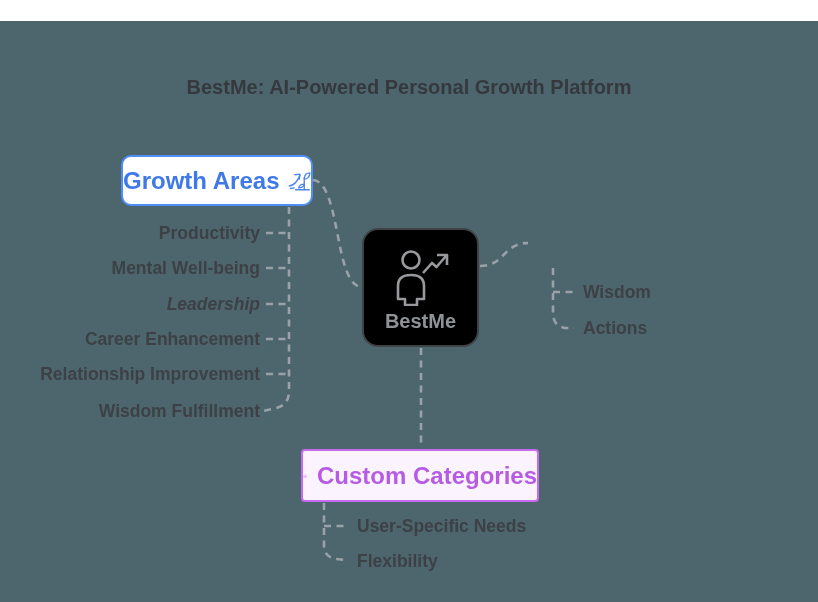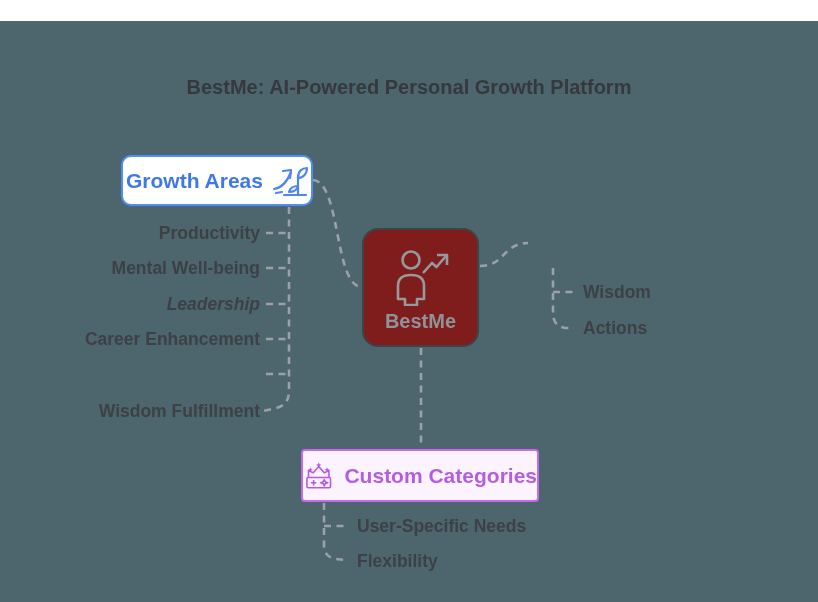--- a/index.html
+++ b/index.html
@@ -15,39 +15,39 @@
     position:absolute;top:55px;left:0;width:818px;
     text-align:center;
     font-size:20px;font-weight:bold;color:#35393d;
   }
   svg.edges{position:absolute;top:0;left:0;}
   .edge{fill:none;stroke:#9aa1a7;stroke-width:2.6;stroke-dasharray:7 5.5;}
   .node{
     position:absolute;display:flex;align-items:center;justify-content:center;
     box-sizing:border-box;
   }
-  .node-label{font-weight:bold;font-size:21px;white-space:nowrap;}
+  .node-label{font-weight:bold;font-size:24px;white-space:nowrap;}
   .node-growth{
     left:121px;top:134px;width:192px;height:51px;
     background:#ffffff;border:2.5px solid #4f8df7;border-radius:10px;gap:9px;
   }
   .node-growth .node-label{color:#3f79e9;}
   .node-ai{
     left:528px;top:195px;width:264px;height:51px;
     background:#ebfaf3;border:2.5px solid #4cd594;border-radius:14px;gap:10px;
   }
   .node-ai .node-label{color:#38c584;}
   .node-custom{
     left:301px;top:428px;width:238px;height:53px;
     background:#fbf4fe;border:2.5px solid #c76bee;border-radius:4px;gap:10px;
   }
   .node-custom .node-label{color:#b55ce3;}
   .node-center{
     left:362px;top:207px;width:117px;height:119px;
-    background:#7f1d1d;border:2.5px solid #404346;border-radius:16px;
+    background:#000000;border:2.5px solid #404346;border-radius:16px;
     flex-direction:column;gap:4px;padding-top:6px;
   }
   .node-center .node-label{color:#8f9397;font-size:20px;}
   .leaf{
     position:absolute;
     font-weight:bold;font-size:17.5px;color:#3d4145;
     white-space:nowrap;transform:translateY(-50%);
   }
   .leaf.r{text-align:right;}
   .icon{display:block;}
@@ -111,20 +111,21 @@
       <path d="M33 25 L42 15 L46.5 19 L56 8"></path>
       <path d="M47 7 L57 7 L57 17"></path>
     </svg>
     <span class="node-label">BestMe</span>
   </div>
 
   <span class="leaf r" style="right:558px;top:212px;">Productivity</span>
   <span class="leaf r" style="right:558px;top:247px;">Mental Well-being</span>
   <span class="leaf r" style="right:558px;top:283px;font-style:italic;">Leadership</span>
   <span class="leaf r" style="right:558px;top:318px;">Career Enhancement</span>
+  <span class="leaf r" style="right:558px;top:353px;">Relationship Improvement</span>
   <span class="leaf r" style="right:558px;top:390px;">Wisdom Fulfillment</span>
 
   <span class="leaf" style="left:583px;top:271px;">Wisdom</span>
   <span class="leaf" style="left:583px;top:307px;text-align:right;">Actions</span>
 
   <span class="leaf" style="left:357px;top:505px;">User-Specific Needs</span>
   <span class="leaf" style="left:357px;top:540px;">Flexibility</span>
 
 </div>
 

